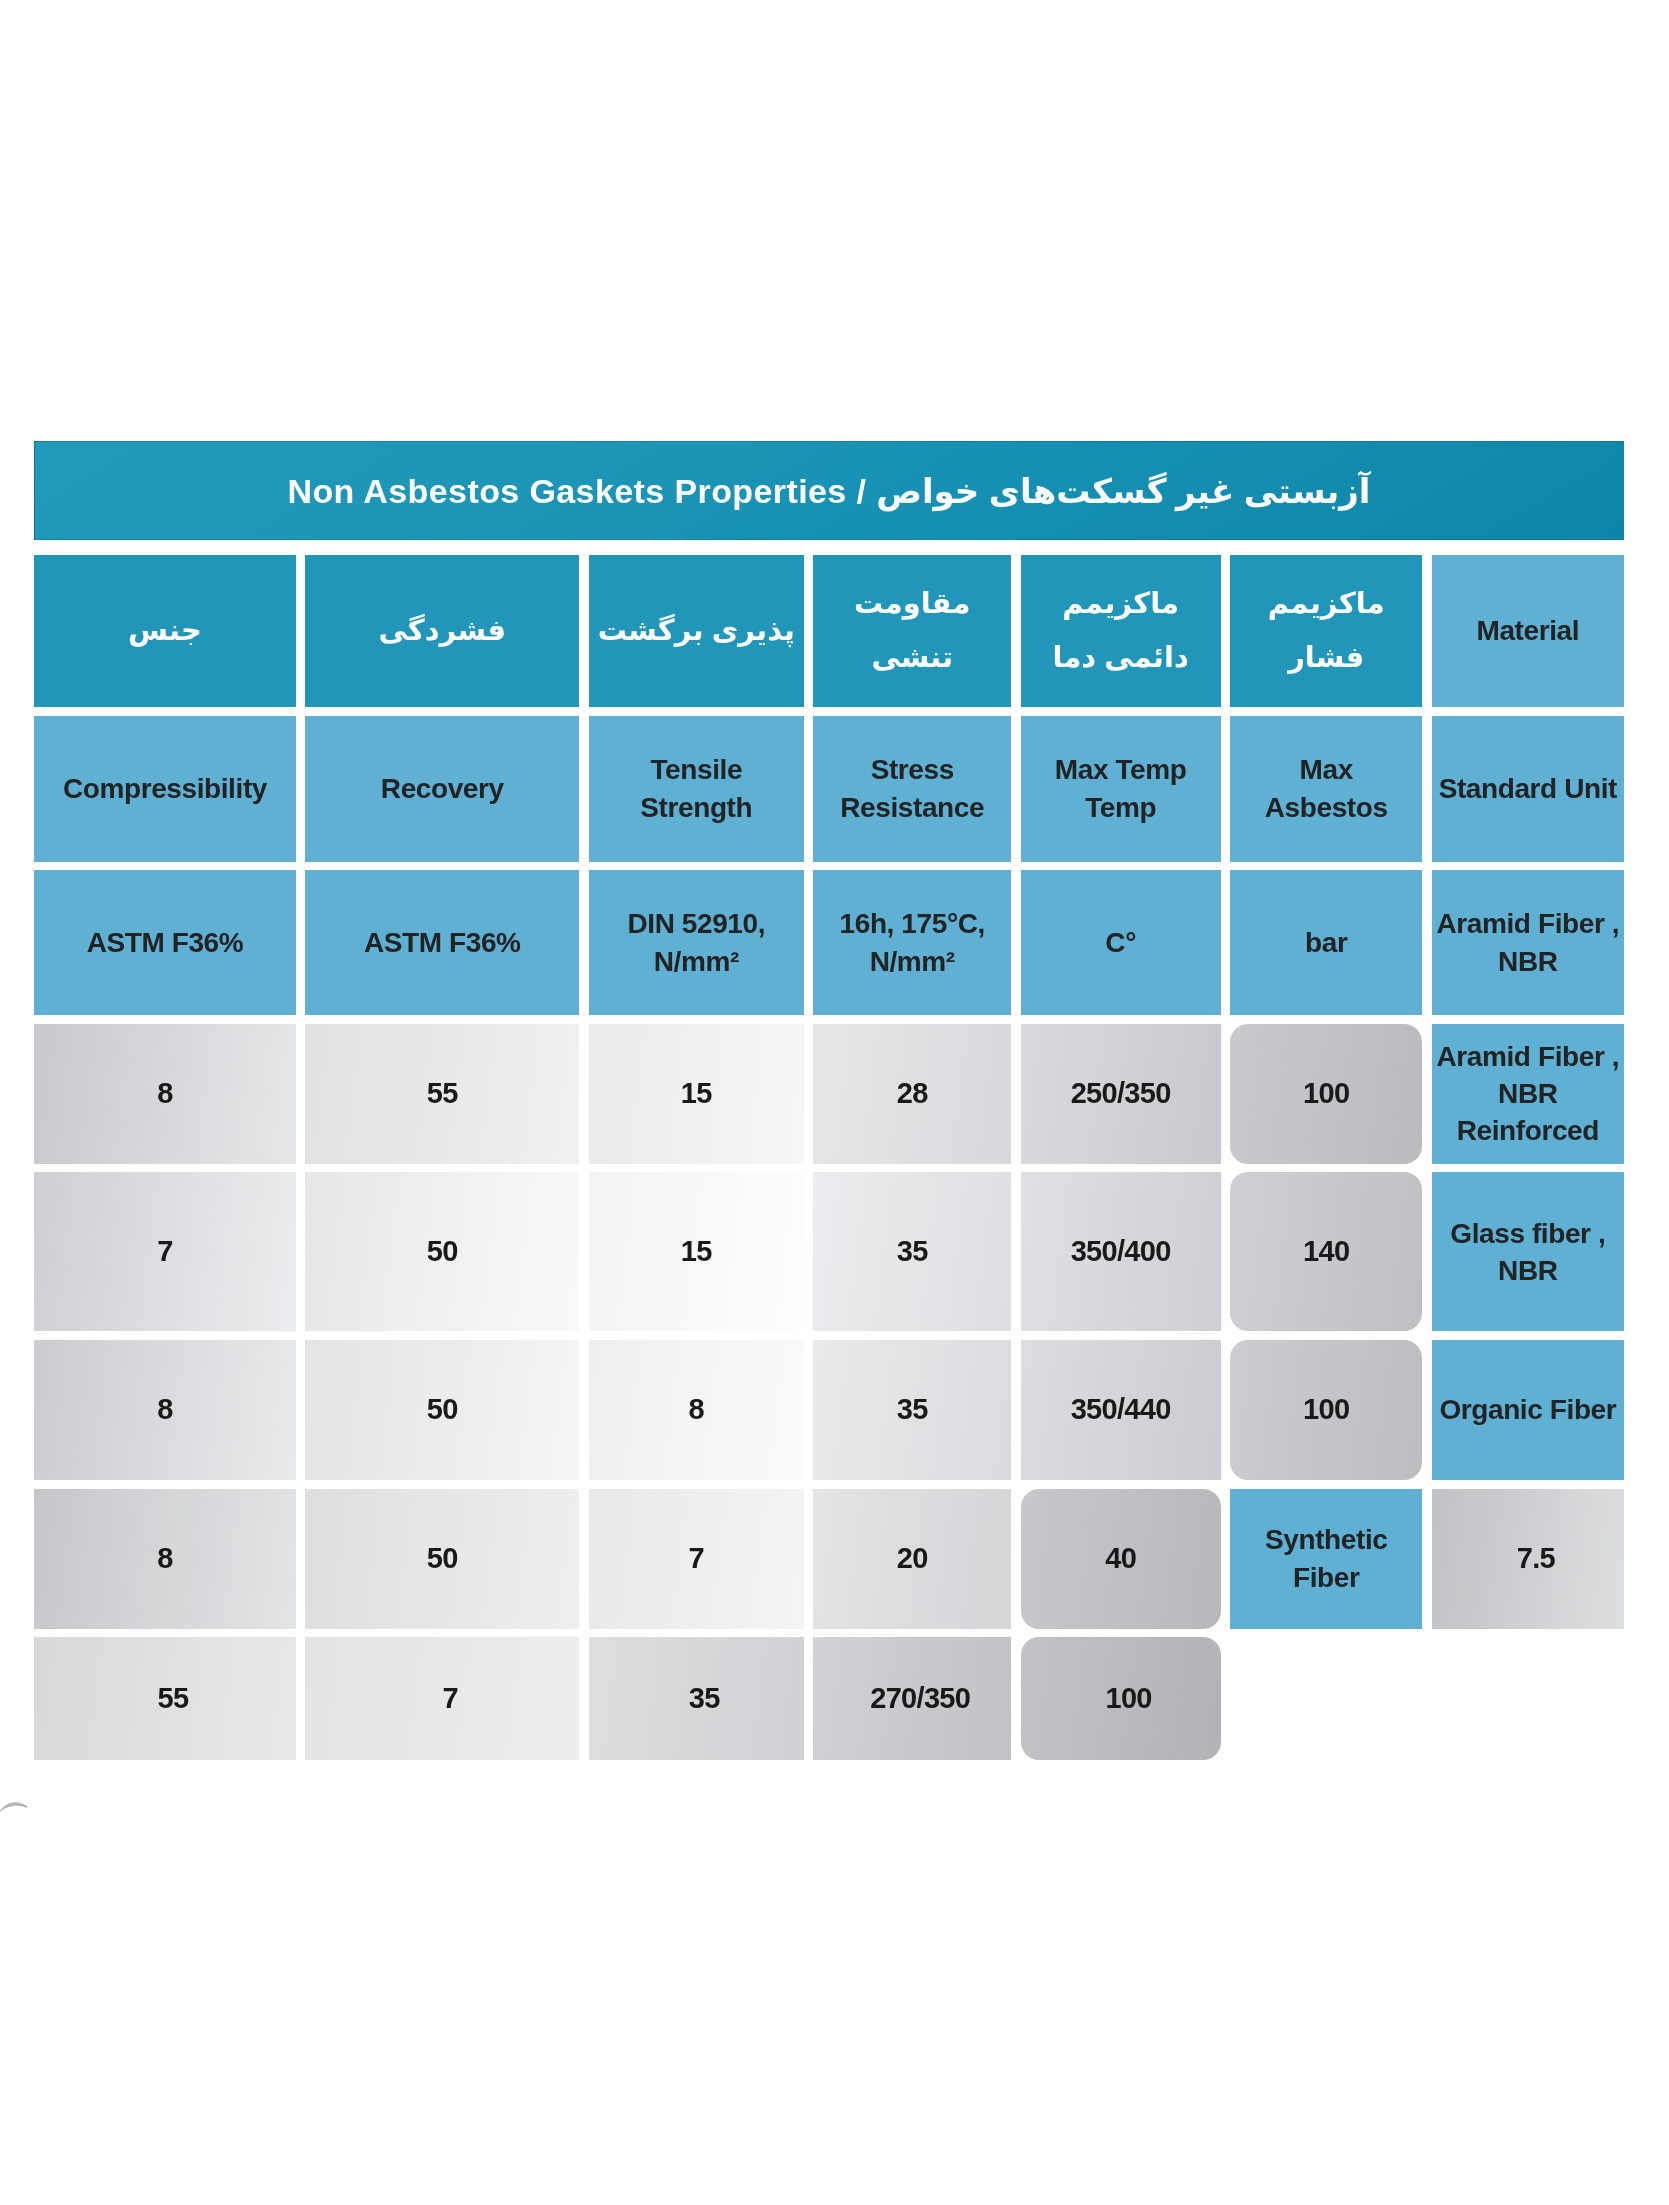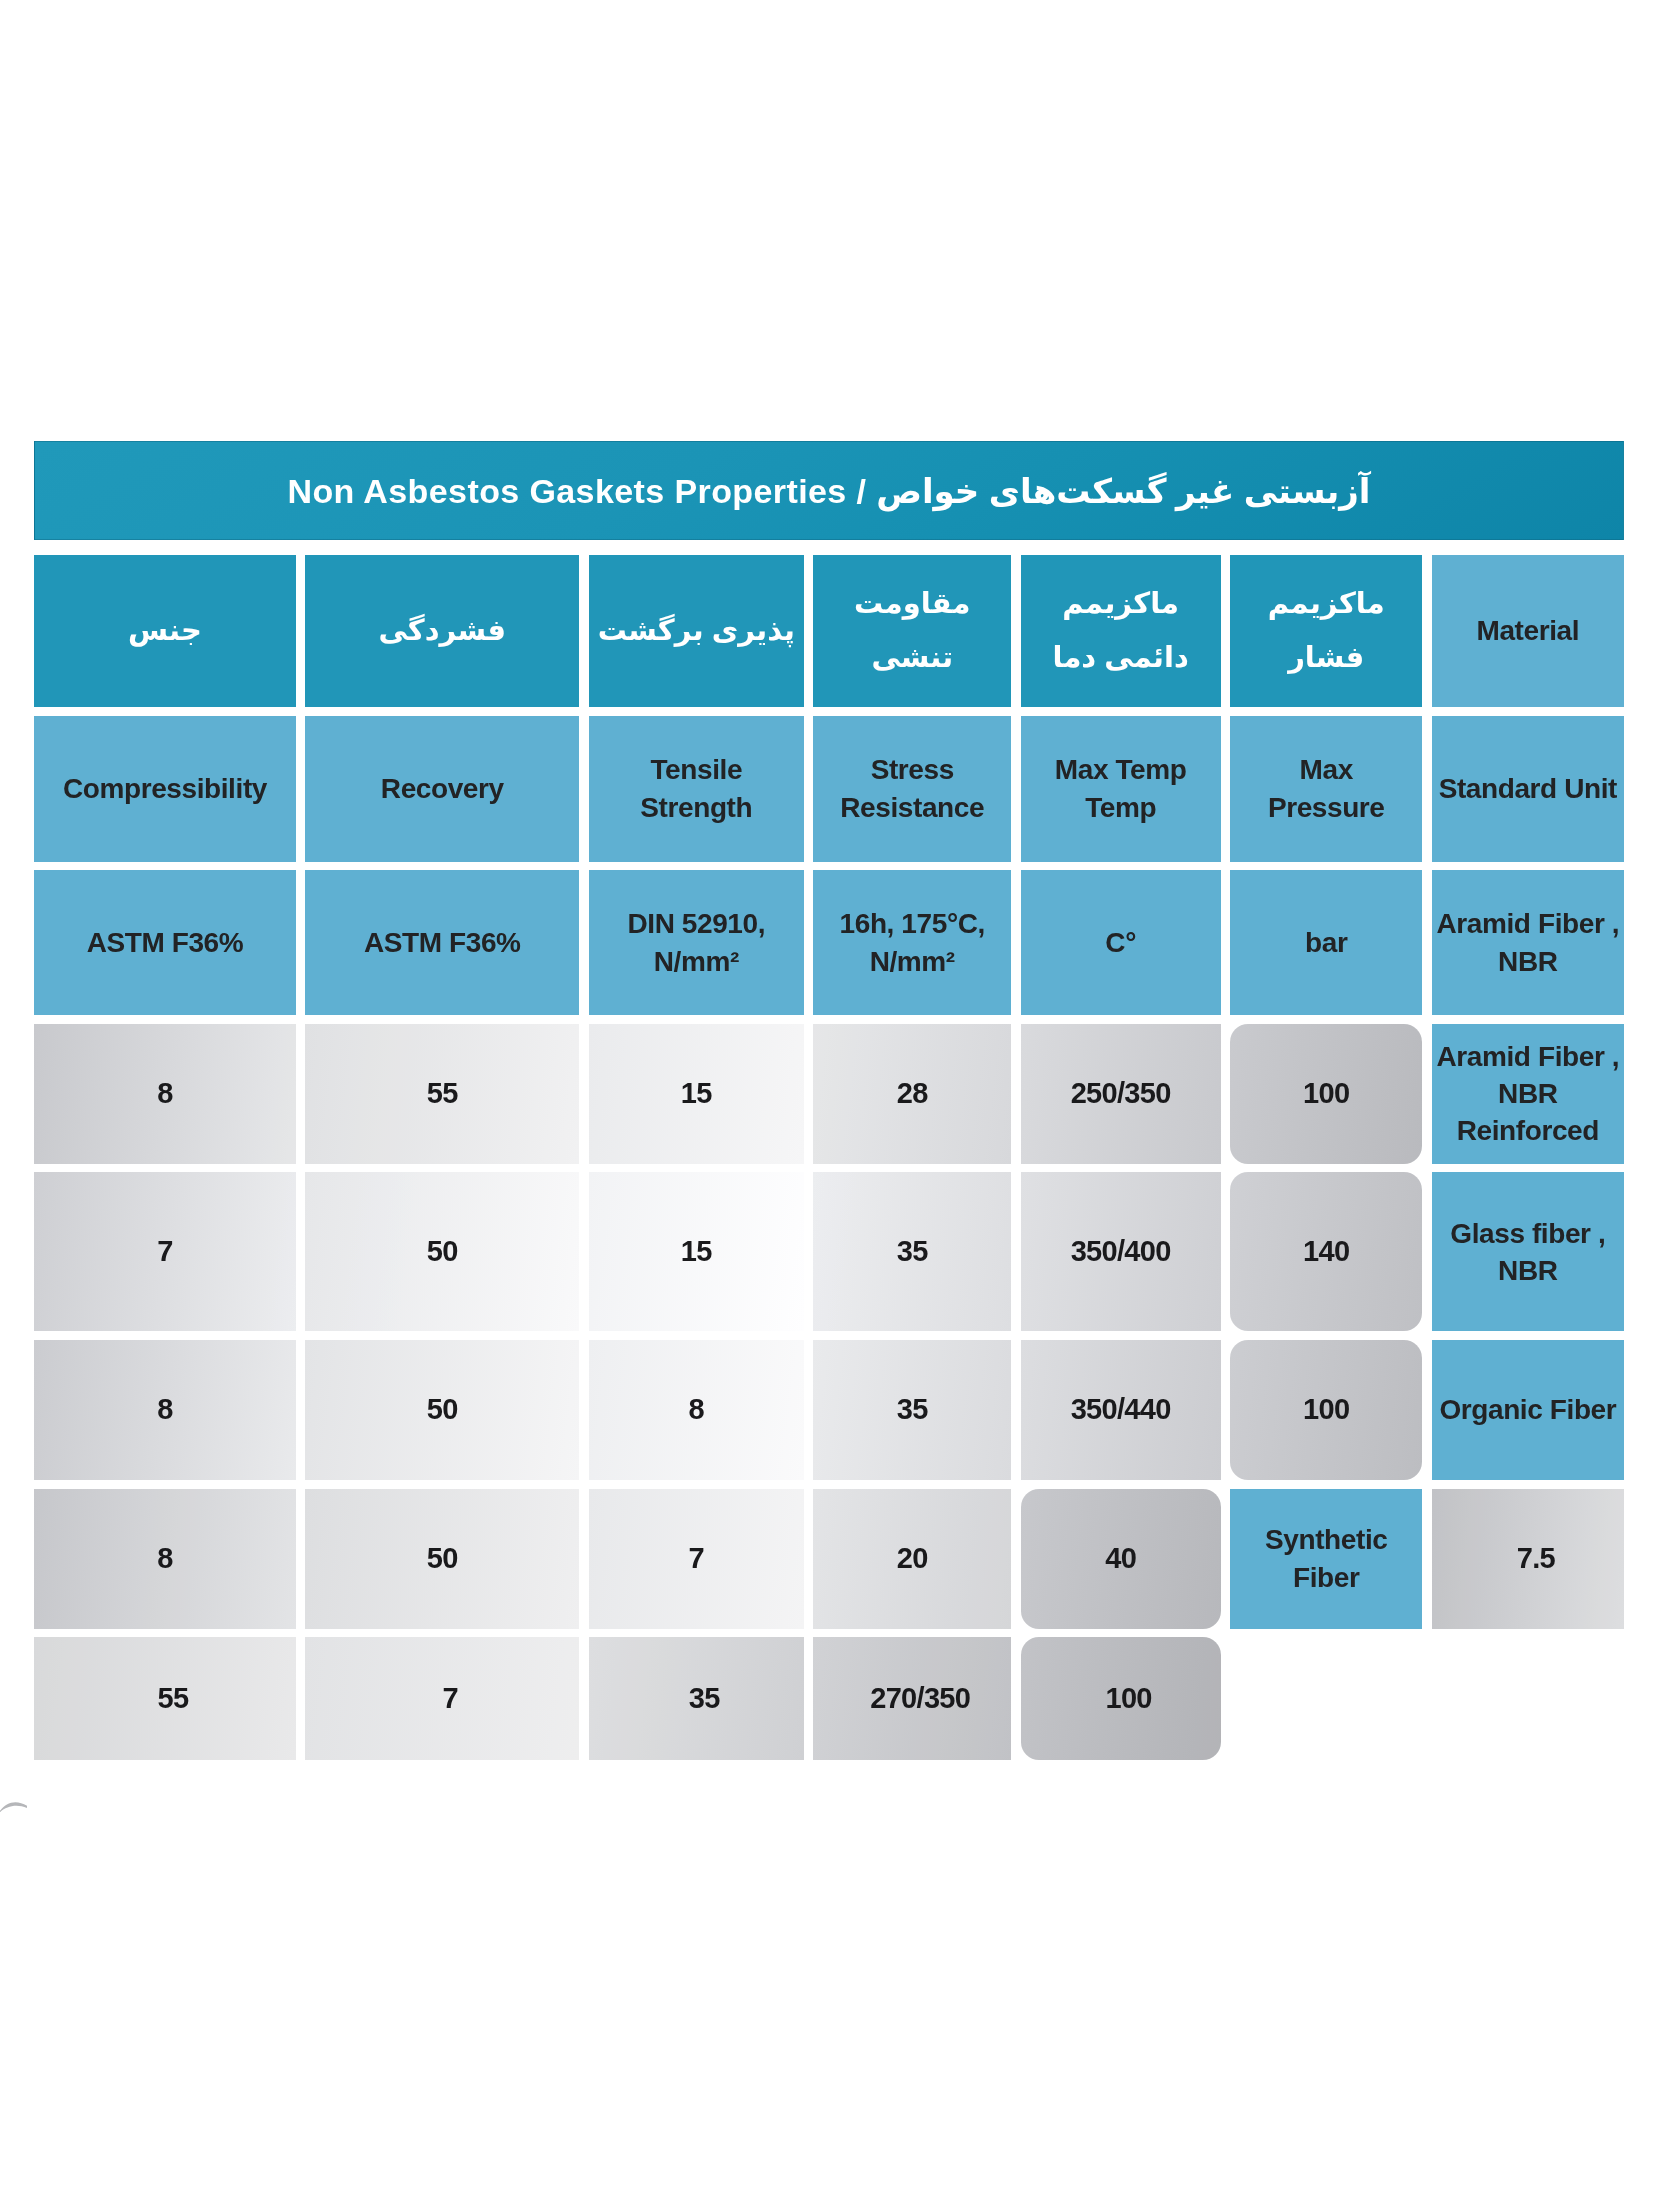--- a/index.html
+++ b/index.html
@@ -92,21 +92,21 @@
     <div class="cell blue">Material</div>
     <div class="cell blue">Compressibility</div>
     <div class="cell blue">Recovery</div>
     <div class="cell blue">Tensile
 Strength</div>
     <div class="cell blue">Stress
 Resistance</div>
     <div class="cell blue">Max Temp
 Temp</div>
     <div class="cell blue">Max
-Pressure</div>
+Asbestos</div>
 
     <div class="cell blue">Standard Unit</div>
     <div class="cell blue">ASTM F36%</div>
     <div class="cell blue">ASTM F36%</div>
     <div class="cell blue">DIN 52910,
 N/mm²</div>
     <div class="cell blue">16h, 175°C,
 N/mm²</div>
     <div class="cell blue">C°</div>
     <div class="cell blue">bar</div>

